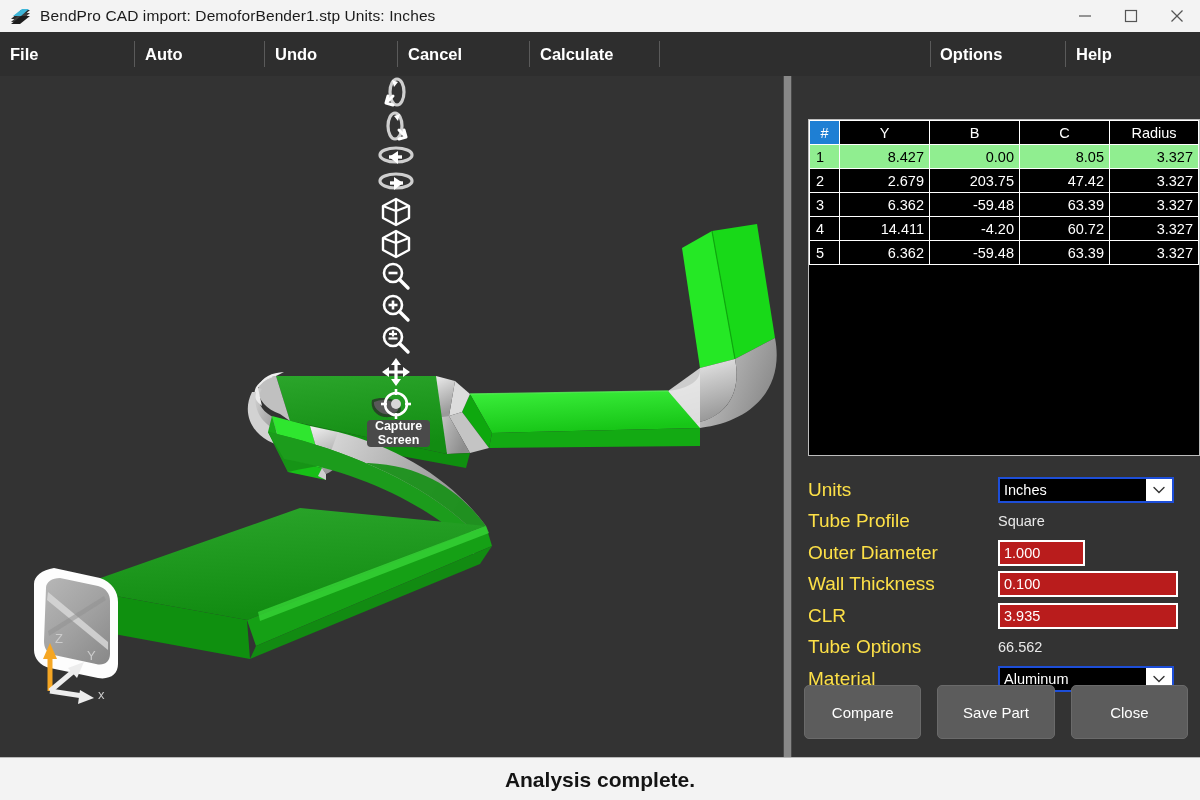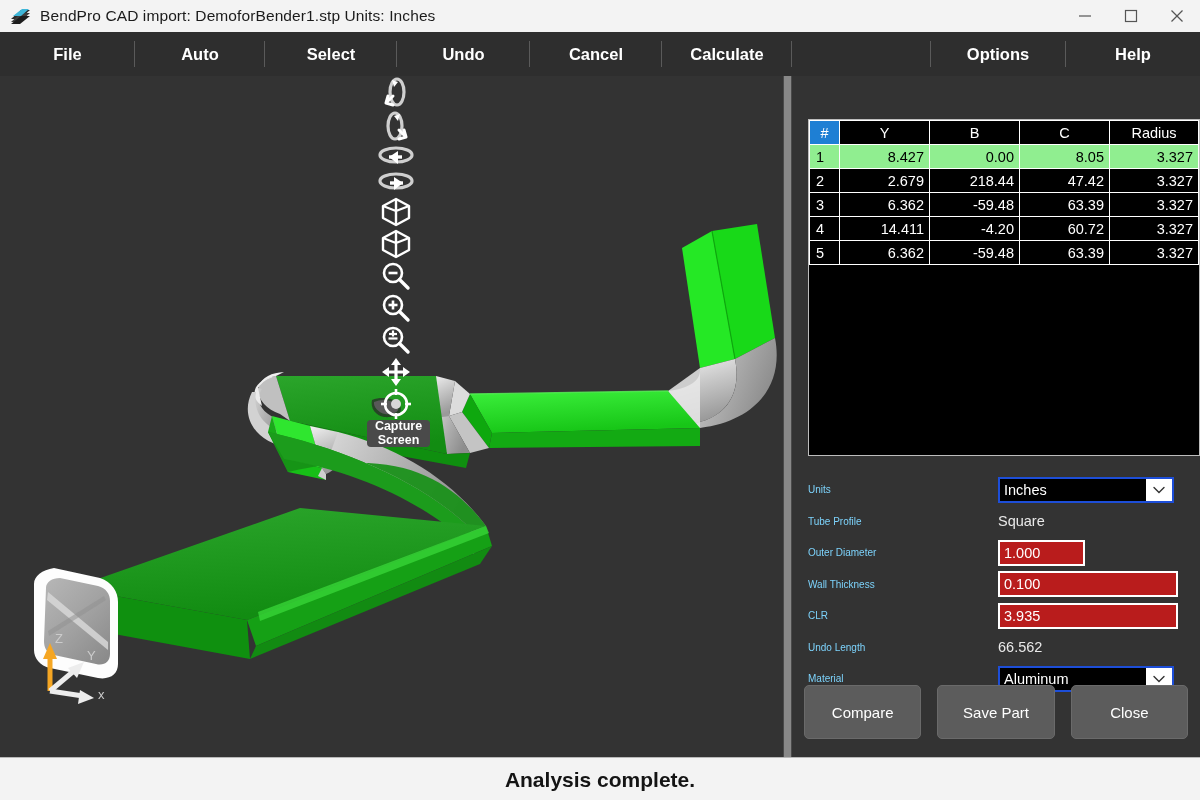--- a/index.html
+++ b/index.html
@@ -13,21 +13,21 @@
   .tb-icon{width:26px;height:22px;margin-left:8px;position:relative;flex:0 0 auto;}
   .tb-icon svg{display:block;}
   .tb-title{font-size:15.5px;color:#1b1b1b;margin-left:6px;white-space:nowrap;letter-spacing:0.1px;}
   .tb-spacer{flex:1 1 auto;}
   .wbtn{width:46px;height:32px;display:flex;align-items:center;justify-content:center;}
   .wbtn svg{display:block;}
 
   
   .menubar{position:absolute;left:0;top:32px;width:1200px;height:44px;background:#2e2e2e;
            display:flex;align-items:center;}
-  .menuitem{height:44px;display:flex;align-items:center;justify-content:center;
+  .menuitem{height:44px;display:flex;align-items:center;justify-content:flex-start;
             color:#ffffff;font-size:16.5px;font-weight:bold;position:relative;
             padding:0 10px;}
   .menuitem::after{content:"";position:absolute;right:0;top:9px;bottom:9px;width:1px;background:#5a5a5a;}
   .menuitem.nosep::after{display:none;}
   .menuitem.lsep::before{content:"";position:absolute;left:0;top:9px;bottom:9px;width:1px;background:#5a5a5a;}
   .menu-left{display:flex;}
   .menu-right{position:absolute;right:0;top:0;height:44px;display:flex;}
 
   
   .viewport{position:absolute;left:0;top:76px;width:783px;height:681px;background:#333333;overflow:hidden;}
@@ -64,21 +64,21 @@
   table.grid th.idx{background:#1e7fd4;color:#ffffff;text-align:center;}
   table.grid td{background:#000000;color:#ffffff;text-align:right;}
   table.grid td.idx{text-align:left;padding-left:6px;}
   table.grid tr.sel td{background:#90ee90;color:#000000;}
   table.grid tr.sel td.idx{background:#90ee90;color:#000000;}
   .col-i{width:30px;} .col-y{width:90px;} .col-b{width:90px;} .col-c{width:90px;} .col-r{width:auto;}
 
   
   .form{position:absolute;left:16px;top:398px;width:392px;}
   .frow{display:flex;align-items:center;height:31.5px;}
-  .flabel{width:190px;color:#7dd3fc;font-size:10px;flex:0 0 auto;}
+  .flabel{width:190px;color:#fde047;font-size:19px;flex:0 0 auto;}
   .fstatic{color:#e9e9e9;font-size:14.5px;}
   .finput{background:#b91c1c;border:2px solid #ffffff;color:#ffffff;font-size:14.5px;
           height:22px;line-height:22px;padding:0 4px;box-sizing:content-box;
           font-family:"Liberation Sans",sans-serif;}
   .finput.wide{width:168px;}
   .finput.narrow{width:75px;}
   .fselect{position:relative;width:176px;height:26px;background:#000000;border:2px solid #1d4ed8;
            box-sizing:border-box;display:flex;align-items:center;}
   .fselect .val{color:#ffffff;font-size:14.5px;padding-left:4px;flex:1 1 auto;white-space:nowrap;}
   .fselect .arrowbox{width:26px;height:100%;background:#ffffff;display:flex;align-items:center;
@@ -128,23 +128,20 @@
     </div>
   </div>
 
   <div class="menubar">
     <div class="menu-left">
       <div class="menuitem" style="width:115px">
           <span>File</span>
         </div>
       <div class="menuitem" style="width:110px">
           <span>Auto</span>
-        </div>
-      <div class="menuitem" style="width:112px">
-          <span>Select</span>
         </div>
       <div class="menuitem" style="width:113px">
           <span>Undo</span>
         </div>
       <div class="menuitem" style="width:112px">
           <span>Cancel</span>
         </div>
       <div class="menuitem" style="width:110px">
           <span>Calculate</span>
         </div>
@@ -393,21 +390,21 @@
           <tr class="sel">
             <td class="idx">1</td>
             <td>8.427</td>
             <td>0.00</td>
             <td>8.05</td>
             <td>3.327</td>
           </tr>
           <tr>
             <td class="idx">2</td>
             <td>2.679</td>
-            <td>218.44</td>
+            <td>203.75</td>
             <td>47.42</td>
             <td>3.327</td>
           </tr>
           <tr>
             <td class="idx">3</td>
             <td>6.362</td>
             <td>-59.48</td>
             <td>63.39</td>
             <td>3.327</td>
           </tr>
@@ -457,21 +454,21 @@
         <div class="flabel">Wall Thickness</div>
         <div class="finput wide">0.100</div>
       </div>
 
       <div class="frow">
         <div class="flabel">CLR</div>
         <div class="finput wide">3.935</div>
       </div>
 
       <div class="frow">
-        <div class="flabel">Undo Length</div>
+        <div class="flabel">Tube Options</div>
         <div class="fstatic">66.562</div>
       </div>
 
       <div class="frow">
         <div class="flabel">Material</div>
         <div class="fselect">
           <span class="val">Aluminum</span>
           <span class="arrowbox">
             <svg width="12" height="8" viewBox="0 0 12 8">
                 <path d="M1 1.5 L6 6.5 L11 1.5" fill="none" stroke="#333" stroke-width="1.4" stroke-linecap="round"></path>

